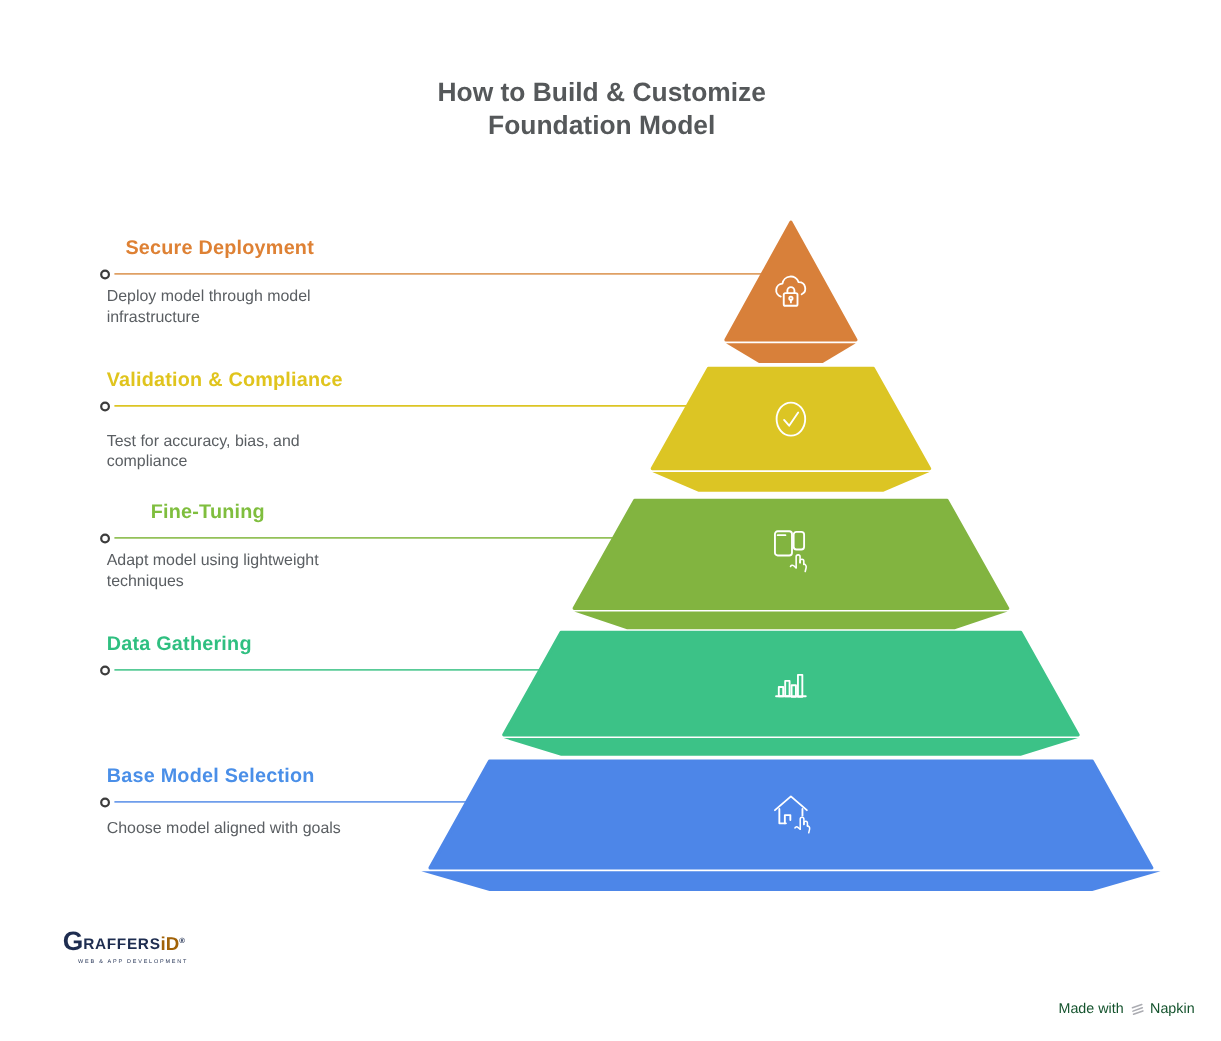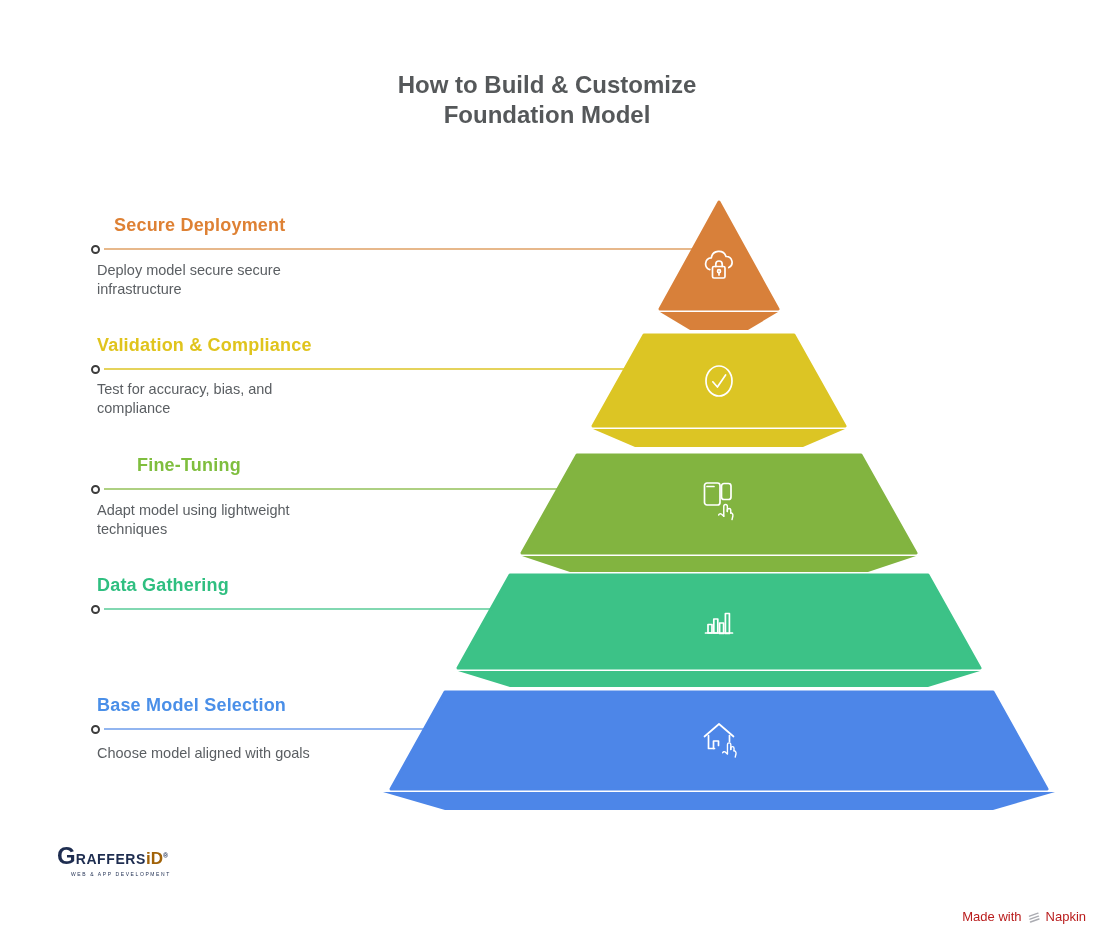--- a/index.html
+++ b/index.html
@@ -26,21 +26,21 @@
   .icon-stroke{fill:none;stroke:#ffffff;stroke-width:1.7;stroke-linecap:round;stroke-linejoin:round;}
 
   .logo{position:absolute;left:57px;top:845px;color:#1E2D50;}
   .logo-line{font-weight:bold;white-space:nowrap;line-height:22px;}
   .logo-g{font-size:24px;}
   .logo-raffers{font-size:14px;letter-spacing:.6px;margin-top:45px;}
   .logo-id{font-size:17px;color:#a16207;}
   .logo-reg{font-size:7px;vertical-align:super;}
   .logo-tagline{font-size:5px;letter-spacing:1.6px;color:#1E2D50;margin-top:1px;padding-left:14px;}
 
-  .credit{position:absolute;right:24px;top:909px;font-size:13px;color:#b91c1c;
+  .credit{position:absolute;right:24px;top:909px;font-size:13px;color:#14532d;
           display:flex;align-items:center;gap:5px;}
   .napkin-icon svg{display:block;}
 </style>
 </head>
 <body>
 
 <div class="canvas">
 
   <div class="title">
     <div class="t-inner">
@@ -112,27 +112,27 @@
         <path class="icon-stroke" d="M34.4 31.5c1.8.4 2.9 2 2.5 3.8l-1 4.2"></path>
         <path class="icon-stroke" d="M26.2 35.5l-2.6-2.2c-1.2-1-2.9-.6-3.4.8"></path>
       </g>
     </g>
   </svg>
 
   <div class="label-block" style="top:214px">
     <div class="label-h h-orange">Secure Deployment</div>
   </div>
   <div class="ring" style="left:91px;top:245px"></div>
-  <div class="label-desc" style="top:261px">Deploy model secure secure infrastructure</div>
+  <div class="label-desc" style="top:261px">Deploy model through model infrastructure</div>
 
   <div class="label-block" style="top:334px">
     <div class="label-h h-yellow">Validation &amp; Compliance</div>
   </div>
   <div class="ring" style="left:91px;top:365px"></div>
-  <div class="label-desc" style="top:380px">Test for accuracy, bias, and compliance</div>
+  <div class="label-desc" style="top:392px">Test for accuracy, bias, and compliance</div>
 
   <div class="label-block" style="top:454px">
     <div class="label-h h-olive">Fine-Tuning</div>
   </div>
   <div class="ring" style="left:91px;top:485px"></div>
   <div class="label-desc" style="top:501px">Adapt model using lightweight techniques</div>
 
   <div class="label-block" style="top:574px">
     <div class="label-h h-teal">Data Gathering</div>
   </div>

